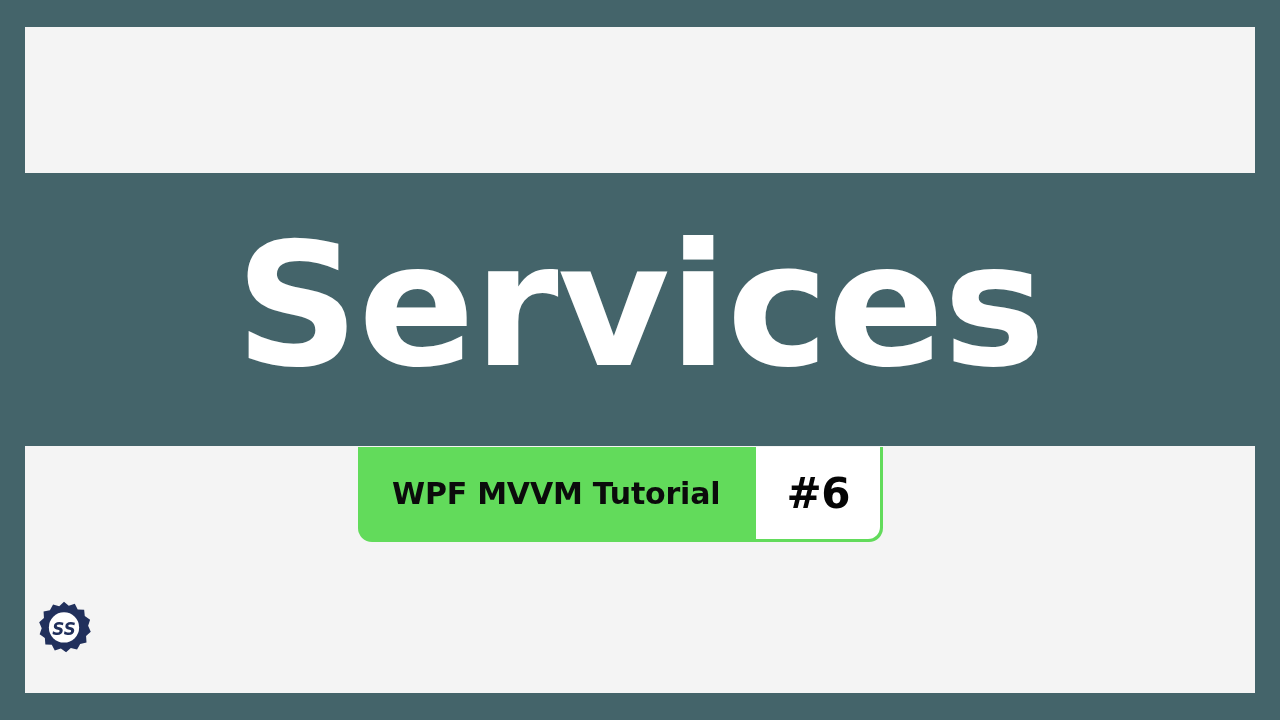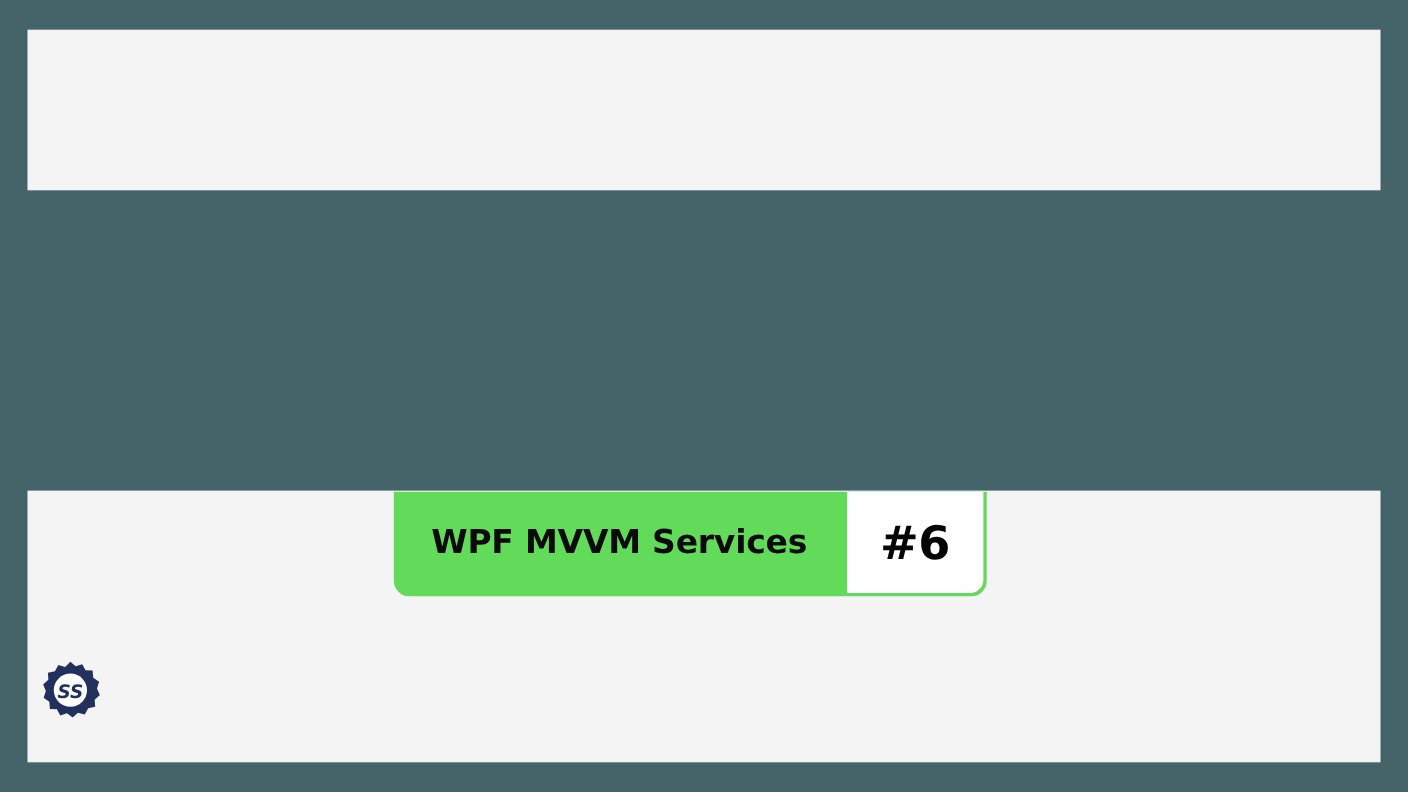--- a/index.html
+++ b/index.html
@@ -122,25 +122,28 @@
 </style>
 </head>
 <body>
 
 <div id="slide">
 
   <div class="panel-top">
     <span></span>
   </div>
 
+  <div class="title-area">
+    <h1 class="title-text">Services</h1>
+  </div>
 
   <div class="panel-bottom"></div>
 
   <div class="badge">
-    <div class="badge-label">WPF MVVM Services</div>
+    <div class="badge-label">WPF MVVM Tutorial</div>
     <div class="badge-number">#6</div>
   </div>
 
   <div class="logo">
     <svg viewBox="0 0 100 100" xmlns="http://www.w3.org/2000/svg">
       <g fill="#21305c">
         <path d="M50 3
                  L58.5 10.2 L69.3 6.9 L74.5 16.8 L86 17.2 L87.1 28.7
                  L96.6 35.3 L93.1 46.2 L97.8 56.8 L89.4 64.5 L90.2 76
                  L78.9 78.4 L73.3 88.5 L62.2 85.6 L53.7 93.3 L44.4 86.5

